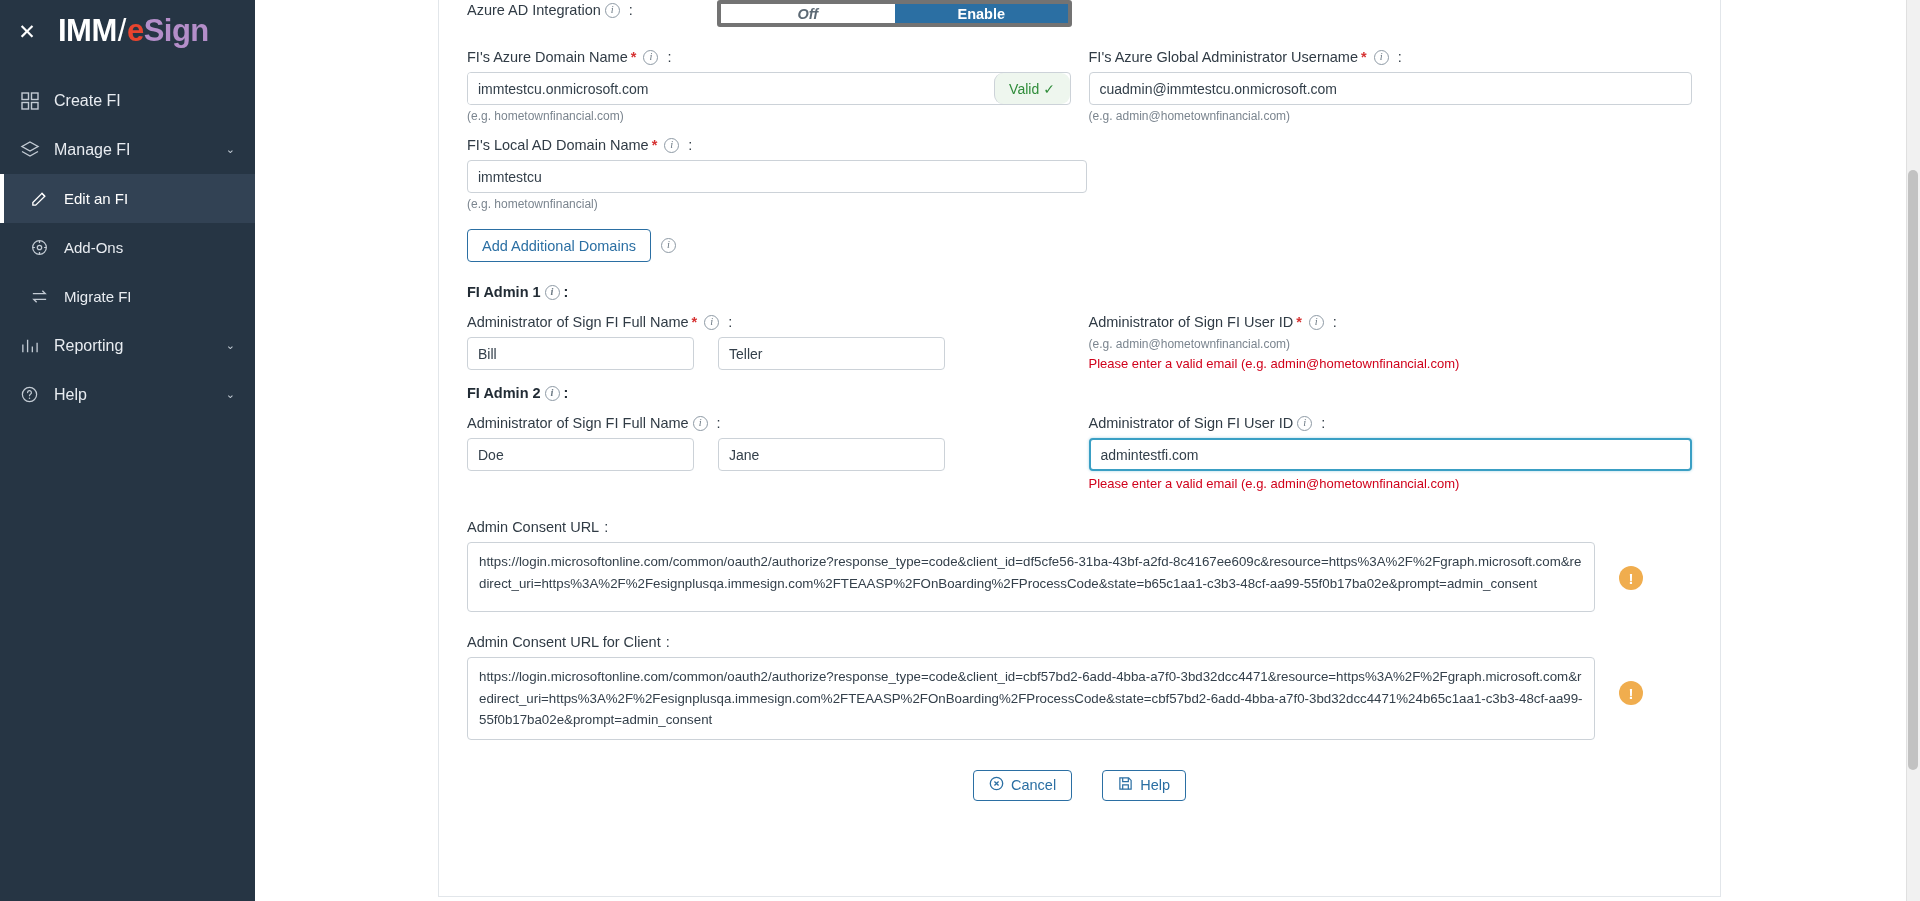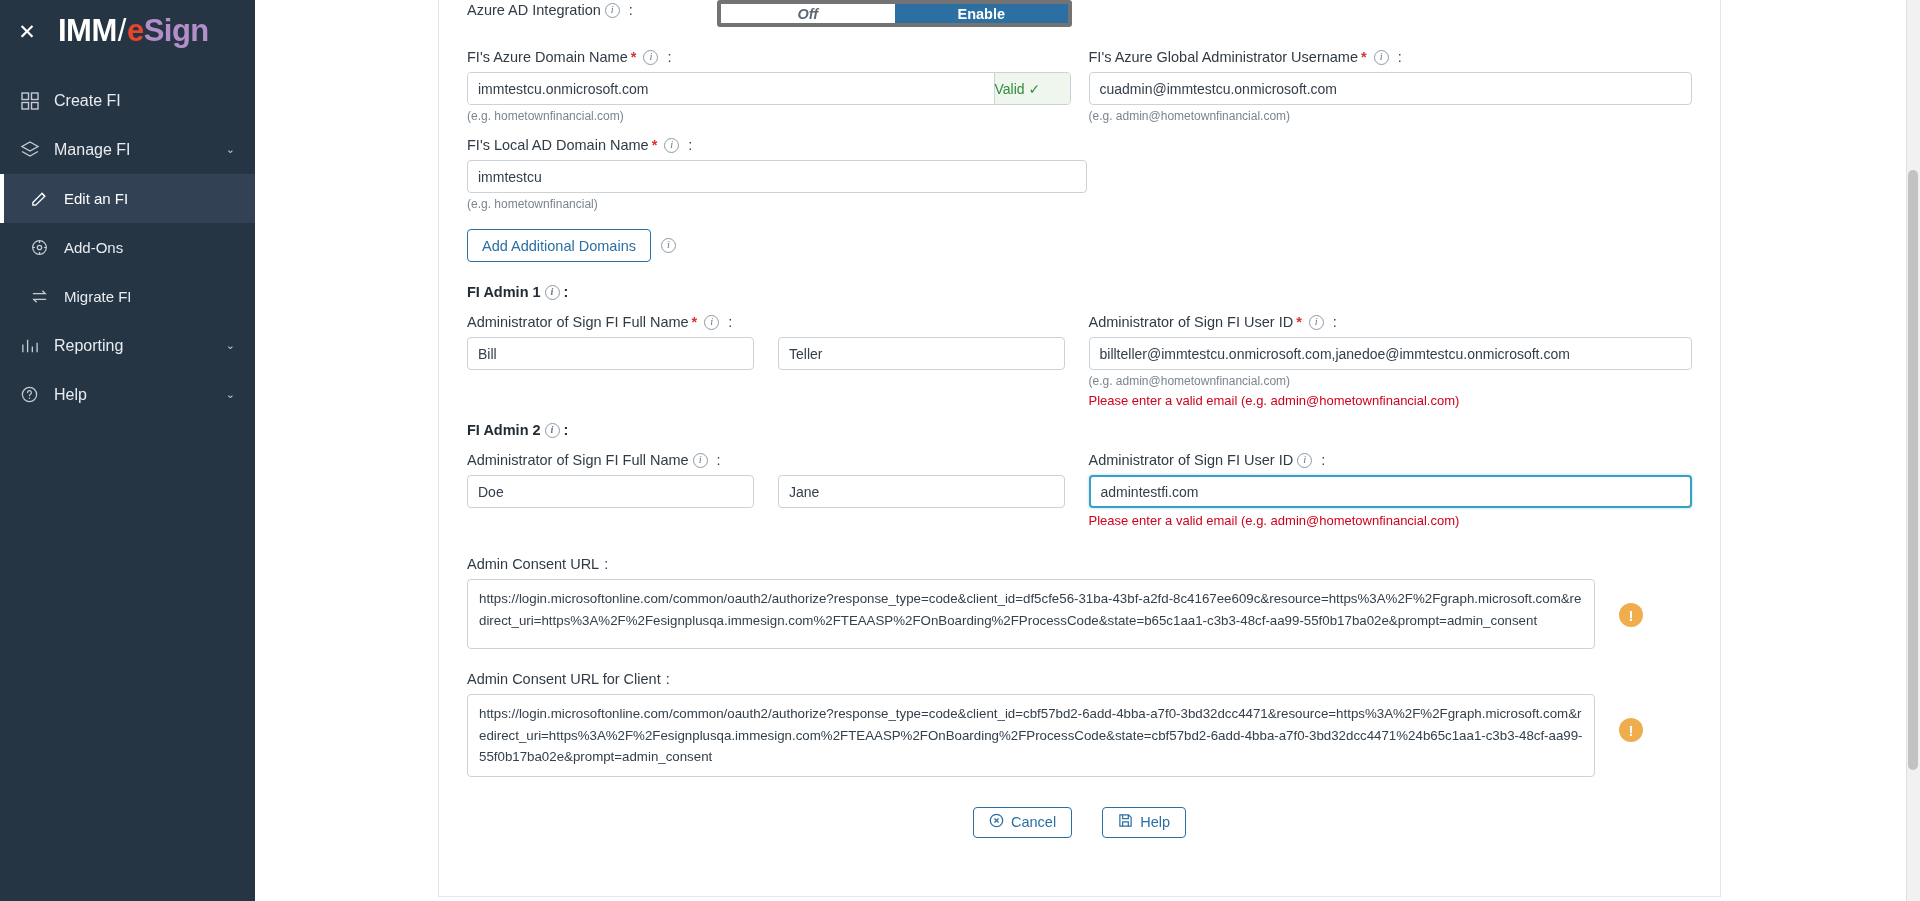--- a/index.html
+++ b/index.html
@@ -213,21 +213,23 @@
     font-family: "Liberation Sans", sans-serif;
   }
   .valid-box {
     width: 76px;
     background: #eef6ee;
     border-left: 1px solid #ccd2d8;
     color: #2f8c3a;
     font-size: 14px;
     display: flex;
     align-items: center;
+    justify-content: center;
     gap: 4px;
+    border-radius: 9px;
   }
 
   .btn-outline {
     display: inline-flex;
     align-items: center;
     height: 33px;
     padding: 0 14px;
     border: 1px solid #2b6fa3;
     border-radius: 4px;
     color: #2b6fa3;
@@ -239,21 +241,21 @@
 
   .section-title {
     font-size: 14.5px;
     font-weight: bold;
     color: #222c35;
     display: flex;
     align-items: center;
   }
 
   .name-row { display: flex; gap: 24px; }
-  .name-row input { width: 287px; }
+  .name-row input { width: 227px; }
 
   .url-row { display: flex; align-items: flex-start; }
   .url-box {
     width: 1128px;
     border: 1px solid #ccd2d8;
     border-radius: 4px;
     padding: 8px 11px;
     font-size: 13.3px;
     color: #34404b;
     line-height: 1.62;
@@ -499,21 +501,20 @@
             </div>
           </div>
 
           <div class="col-right">
             <div class="label">
               <span>Administrator of Sign FI User ID</span>
               <span class="req">*</span>
               <span class="info">i</span>
               <span class="colon">:</span>
             </div>
-            <input class="txt" type="text" value="billteller@immtestcu.onmicrosoft.com,janedoe@immtestcu.onmicrosoft.com" style="">
             <div class="hint">(e.g. admin@hometownfinancial.com)</div>
             <div class="error">Please enter a valid email (e.g. admin@hometownfinancial.com)</div>
           </div>
         </div>
 
         <div class="section-title mt14">
           <span>FI Admin 2</span>
           <span class="info">i</span>
           <span>:</span>
         </div>

